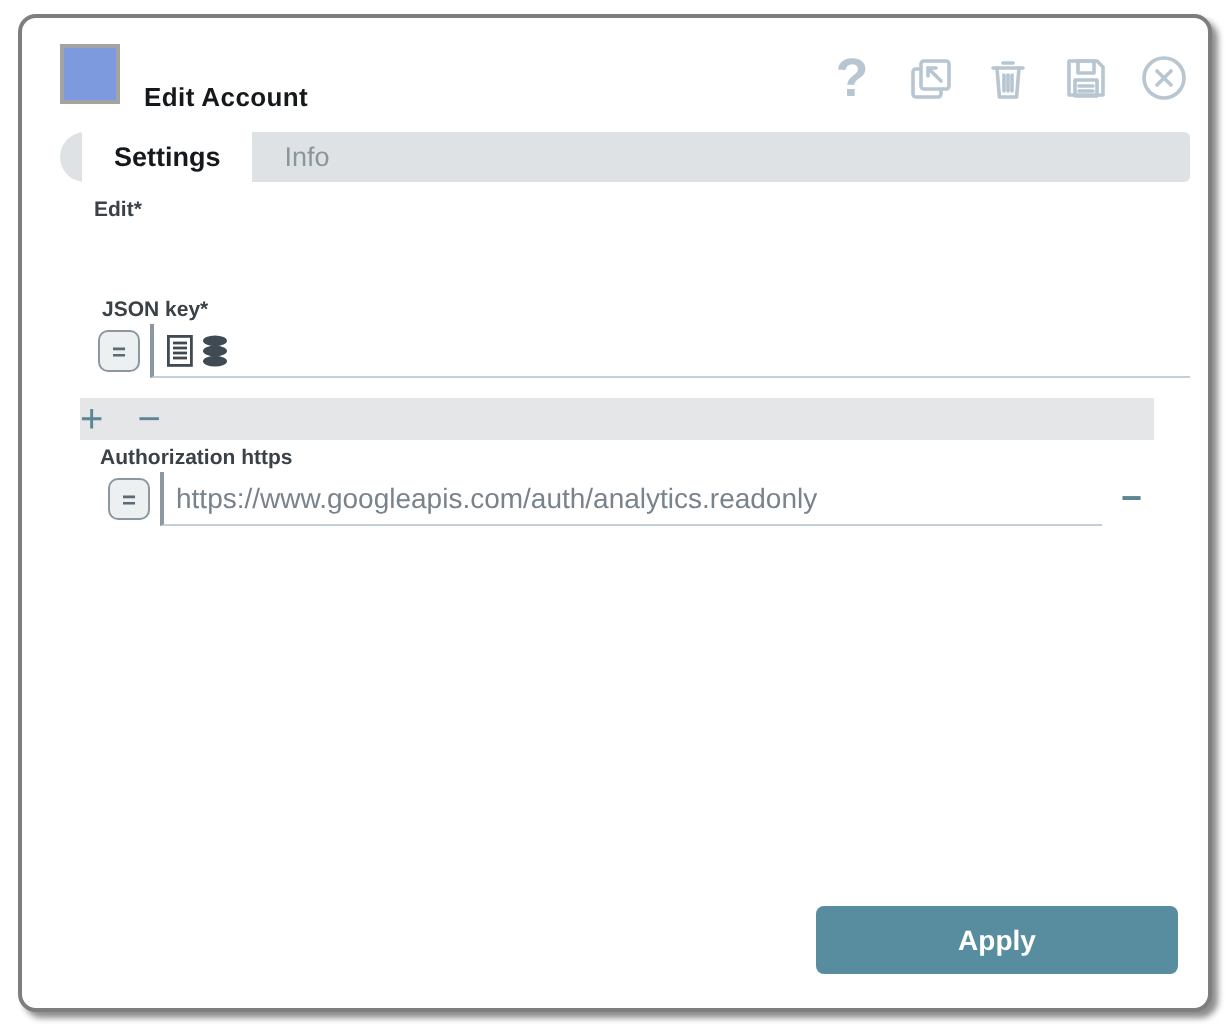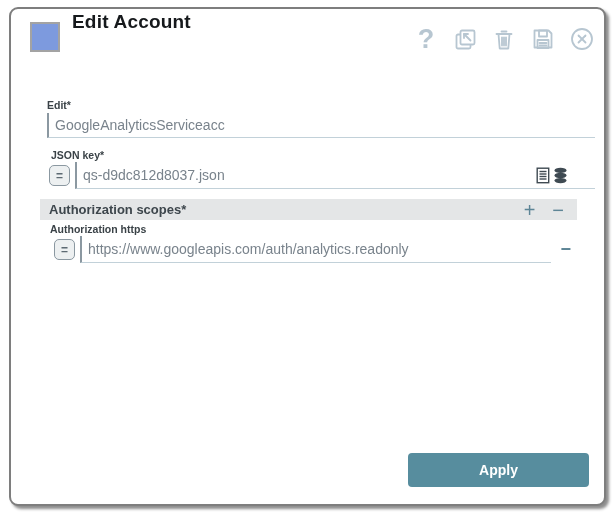--- a/index.html
+++ b/index.html
@@ -11,22 +11,22 @@
     position:absolute; left:9px; top:7px; width:597px; height:499px;
     background:#ffffff; border:2px solid #7e7e7e; border-radius:9px;
     box-shadow:3px 3px 3px rgba(0,0,0,0.45);
   }
   
   .hdr-square {
     position:absolute; left:19px; top:13px; width:30px; height:30px;
     background:#7d9ade; border:2px solid #a3a3a3;
   }
   .hdr-title {
-    position:absolute; left:61px; top:2px;
-    font-size:19px; font-weight:bold; color:#16191c; letter-spacing:0.2px;
+    position:absolute; left:61px; top:32px;
+    font-size:13px; font-weight:bold; color:#16191c; letter-spacing:0.2px;
   }
   .hdr-icons {
     position:absolute; right:9px; top:17px;
     display:flex; align-items:center; gap:13px;
   }
   .hdr-icons .icon { width:26px; height:26px; display:flex; align-items:center; justify-content:center; cursor:pointer; }
   .help-glyph { font-size:27px; font-weight:bold; color:#b7c6d1; line-height:1; }
   svg.lt { stroke:#b7c6d1; fill:none; stroke-width:1.8; stroke-linecap:round; stroke-linejoin:round; }
   
   .tabbar {
@@ -132,31 +132,35 @@
     </div>
     <div class="icon">
       <svg class="lt" width="26" height="26" viewBox="0 0 26 26">
         <circle cx="13" cy="13" r="10"></circle>
         <line x1="9.5" y1="9.5" x2="16.5" y2="16.5"></line>
         <line x1="16.5" y1="9.5" x2="9.5" y2="16.5"></line>
       </svg>
     </div>
   </div>
 
+  <div class="tabbar">
+    <div class="tab active">
+      <span>Settings</span>
+    </div>
+    <div class="tab inactive">
+      <span>Info</span>
+    </div>
+  </div>
 
   <div class="field-label" style="left:36px; top:90px;">Edit*</div>
-  <div class="inp-wrap" style="left:36px; top:104px; width:548px; height:25px;">
-    <input class="inp" type="text" value="GoogleAnalyticsServiceacc" style="">
-  </div>
 
   <div class="field-label" style="left:40px; top:140px;">JSON key*</div>
   <div class="row" style="left:38px; top:153px; width:546px; height:27px;">
     <div class="eq-btn">=</div>
     <div class="inp-wrap" style="position:static; flex:1; height:27px; margin-left:5px;">
-      <input class="inp" type="text" value="qs-d9dc812d8037.json" style="">
       <div class="dark-icons">
         <span style="display:flex;">
           <svg class="dk" width="14" height="17" viewBox="0 0 14 17">
             <rect x="1.2" y="1.2" width="11.5" height="14.5"></rect>
             <line x1="3.5" y1="4.5" x2="10.5" y2="4.5"></line>
             <line x1="3.5" y1="7" x2="10.5" y2="7"></line>
             <line x1="3.5" y1="9.5" x2="10.5" y2="9.5"></line>
             <line x1="3.5" y1="12" x2="10.5" y2="12"></line>
           </svg>
         </span>
@@ -165,21 +169,20 @@
             <ellipse cx="7.5" cy="3.4" rx="6" ry="2.7"></ellipse>
             <ellipse cx="7.5" cy="8.5" rx="6" ry="2.7"></ellipse>
             <ellipse cx="7.5" cy="13.6" rx="6" ry="2.7"></ellipse>
           </svg>
         </span>
       </div>
     </div>
   </div>
 
   <div class="scopes-hdr">
-    <span class="txt">Authorization scopes*</span>
     <span class="pm" style="margin-right:17px;">+</span>
     <span class="pm">−</span>
   </div>
 
   <div class="field-label" style="left:39px; top:214px;">Authorization https</div>
   <div class="row" style="left:43px; top:227px; width:517px; height:27px;">
     <div class="eq-btn">=</div>
     <div class="inp-wrap" style="position:static; flex:1; height:27px; margin-left:5px;">
       <input class="inp" type="text" value="https://www.googleapis.com/auth/analytics.readonly" style="">
     </div>

